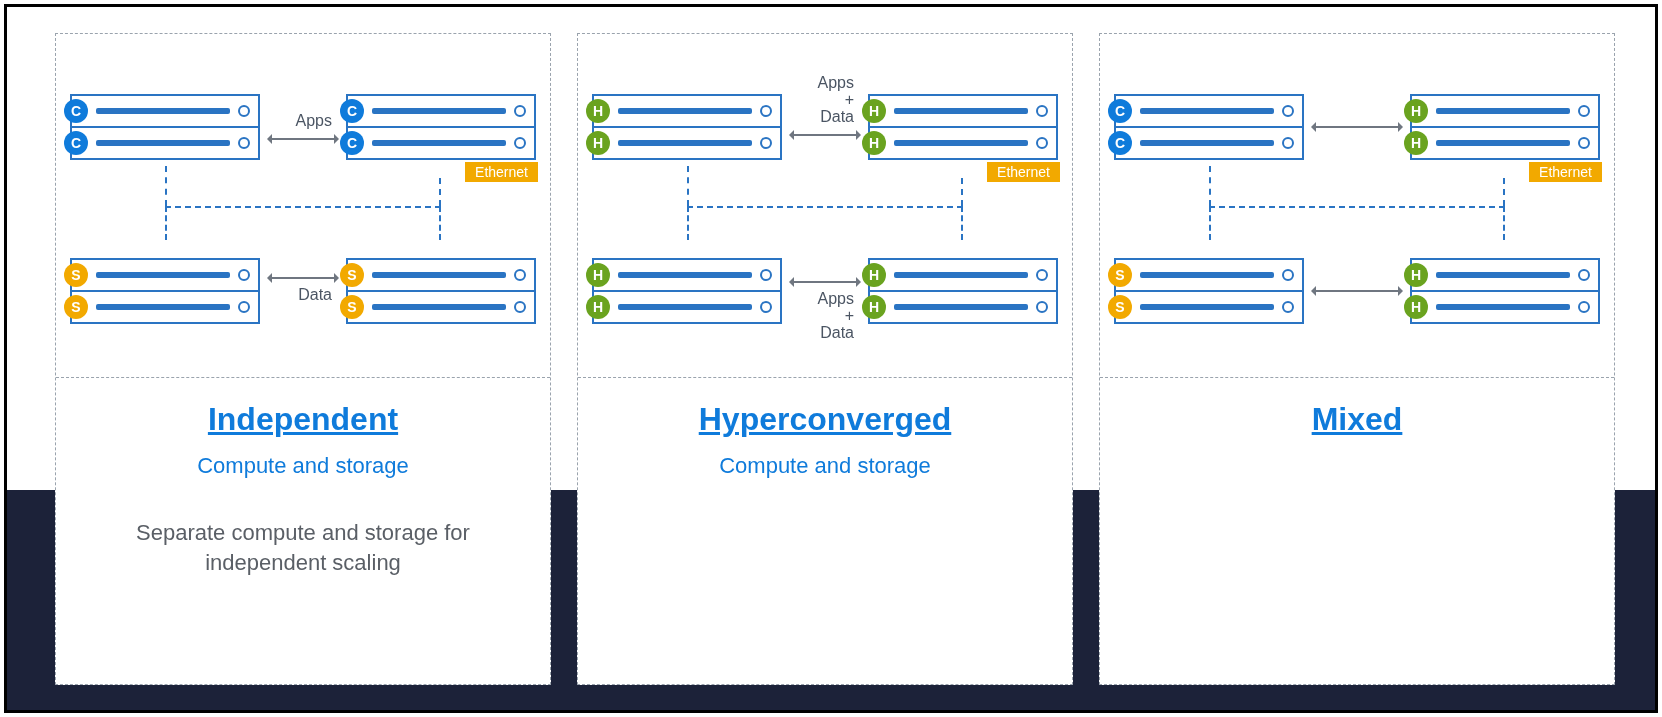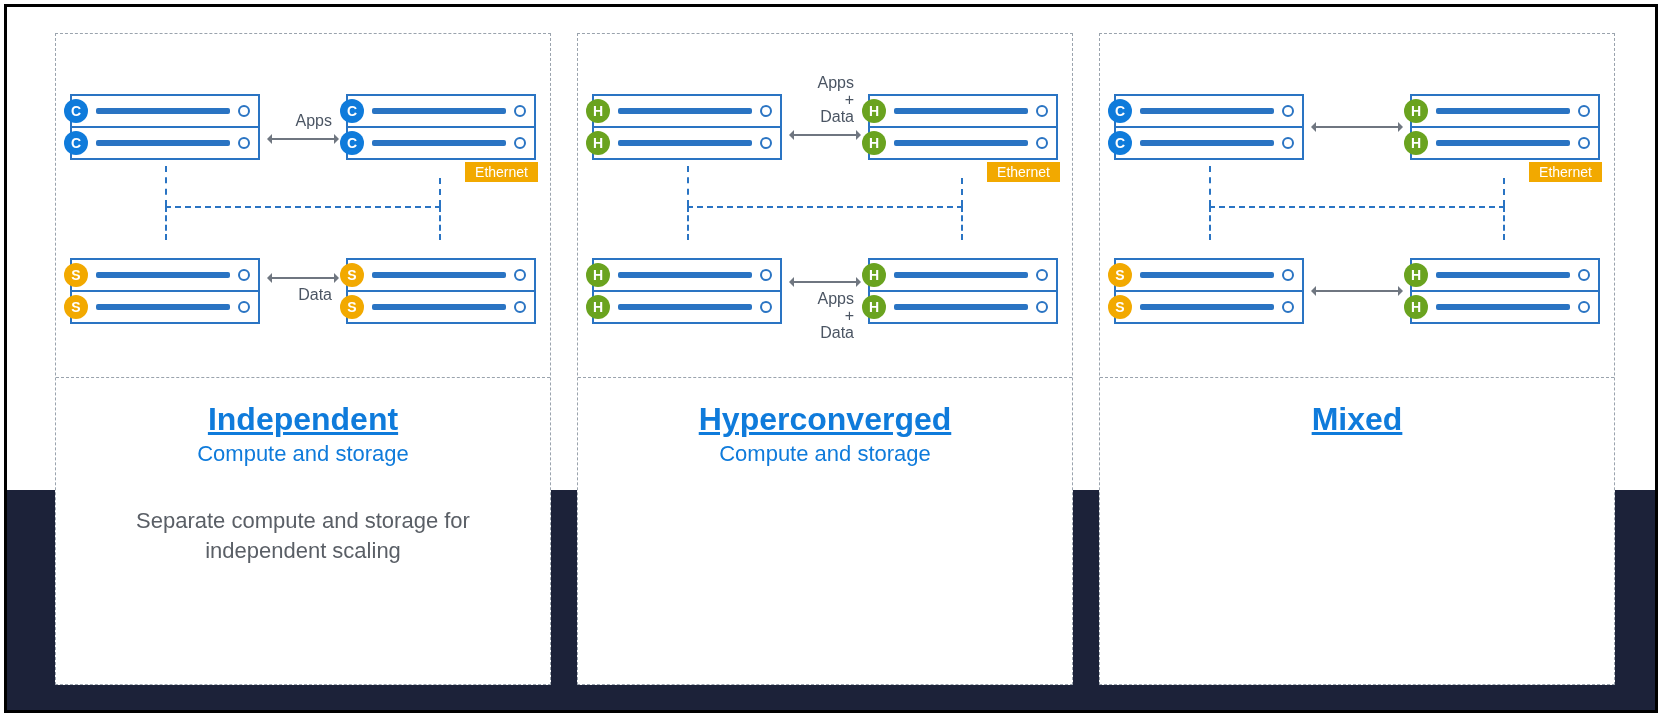--- a/index.html
+++ b/index.html
@@ -59,21 +59,21 @@
     color: #0f7bdb;
     font-weight: 700;
     font-size: 32px;
     line-height: 1.1;
     text-decoration: underline;
   }
   .subtitle {
     color: #0f7bdb;
     font-weight: 400;
     font-size: 22px;
-    margin-top: 4px;
+    margin-top: 16px;
   }
   .desc {
     color: #5a5f66;
     font-size: 22px;
     line-height: 1.35;
     margin-top: 39px;
   }
 
   
   .pair-row {

